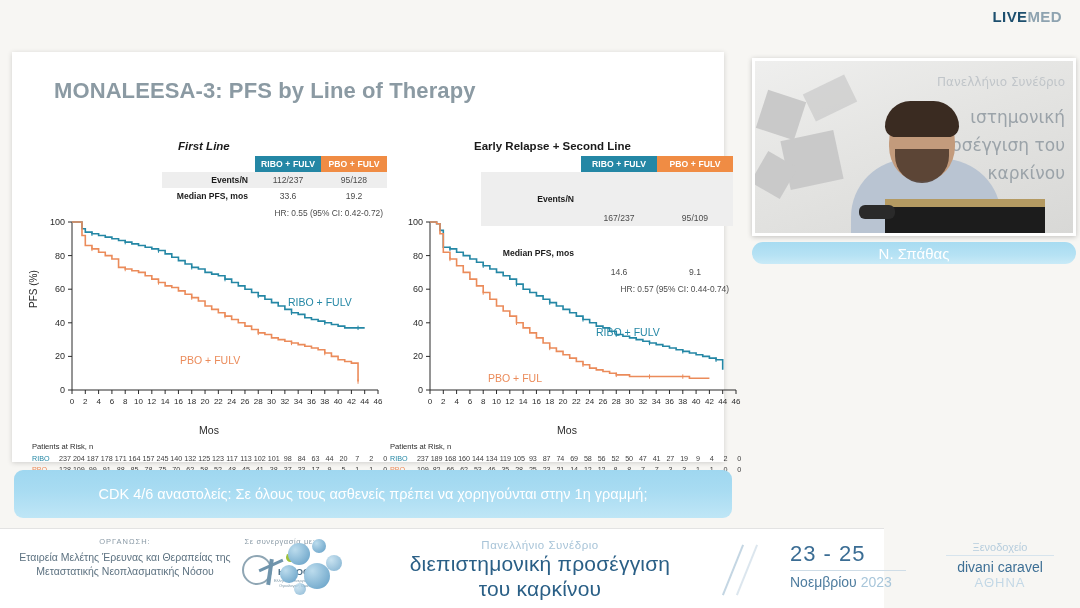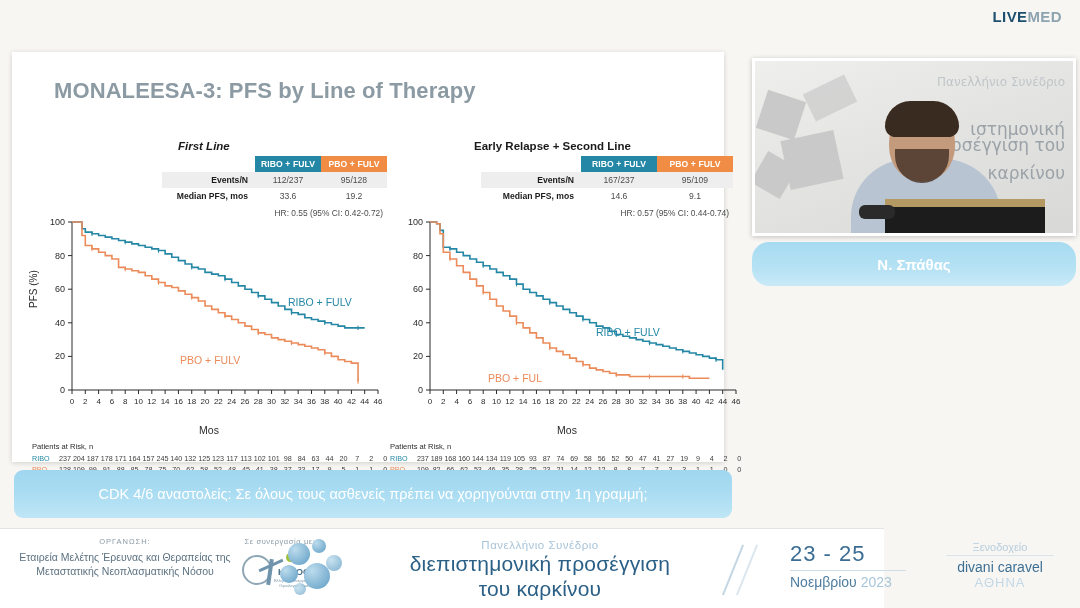--- a/index.html
+++ b/index.html
@@ -53,21 +53,21 @@
     width: 66px; flex: none; text-align: center;
     color: #fff; font-weight: bold; font-size: 8.6px;
     padding: 3px 0 3px; letter-spacing: .1px;
   }
   #st-right .st-head .c1, #st-right .st-head .c2 { width: 76px; }
   .st-head .c1 { background: #2487a5; }
   .st-head .c2 { background: #f08c44; }
   .st-row { display: flex; align-items: center; }
   .st-row .lbl { flex: 1 1 auto; text-align: right; padding-right: 7px; font-weight: bold; color: #1b1b1b; }
   .st-row .v { width: 66px; flex: none; text-align: center; color: #4c4c4c; }
-  #st-right .st-row .v { width: 76px; }
+  #st-right .st-row .v { width: 76px; margin-top: 38px; }
   .st-row.shaded { background: #eeeeee; }
   .st-row.shaded .lbl { background: #eeeeee; }
   .st-row > * { padding: 3px 0; }
   .st-hr { text-align: right; color: #4c4c4c; padding-top: 4px; padding-right: 4px; font-size: 8.4px; }
 
   
   .chart { position: absolute; }
   #chart-left  { left: 18px;  top: 160px; width: 358px; height: 222px; }
   #chart-right { left: 376px; top: 160px; width: 358px; height: 222px; }
   .chart svg { display: block; }
@@ -117,43 +117,43 @@
   .video-wrap { position: absolute; left: 752px; top: 58px; width: 324px; height: 178px; }
   .video {
     position: absolute; inset: 0; overflow: hidden;
     background: #d9d9d9; border: 3px solid #ffffff;
     box-shadow: 0 1px 5px rgba(0,0,0,.22);
   }
   .v-bg { position: absolute; inset: 0; background: linear-gradient(160deg,#efefee 0%,#e4e4e2 45%,#d8d8d6 100%); }
   .v-poly { position: absolute; background: #c9c9c9; }
   .v-banner-txt { position: absolute; right: 8px; color: #b7bcc0; font-family: "DejaVu Sans", sans-serif; }
   #vb1 { top: 14px; font-size: 12px; color: #c0c5c9; }
-  #vb2 { top: 46px; font-size: 17px; color: #9ba3a9; margin-top: 12px; }
+  #vb2 { top: 46px; font-size: 17px; color: #9ba3a9; }
   #vb3 { top: 74px; font-size: 17px; color: #9ba3a9; }
   #vb4 { top: 102px; font-size: 17px; color: #9ba3a9; }
   .v-person { position: absolute; left: 96px; bottom: 0; width: 150px; height: 130px; }
   .v-body { position: absolute; left: 0; bottom: 0; width: 150px; height: 74px;
             background: #b9c4d2; border-radius: 58px 58px 0 0; }
   .v-head { position: absolute; left: 38px; bottom: 52px; width: 66px; height: 76px;
             background: #c39b7c; border-radius: 50% 50% 46% 46%; }
   .v-hair { position: absolute; left: 34px; bottom: 96px; width: 74px; height: 36px;
             background: #3a2b21; border-radius: 38px 38px 16px 16px; }
   .v-beard{ position: absolute; left: 44px; bottom: 50px; width: 54px; height: 34px;
             background: #4a362a; border-radius: 0 0 28px 28px; opacity:.85; }
   .v-desk { position: absolute; left: 130px; bottom: 0; width: 160px; height: 32px; background: #1c1c1c; }
   .v-desk2{ position: absolute; left: 130px; bottom: 26px; width: 160px; height: 8px; background: #b49a62; }
   .v-mic  { position: absolute; left: 104px; bottom: 14px; width: 36px; height: 14px; background: #2a2a2a; border-radius: 6px;}
 
   .speaker {
     position: absolute; left: 752px; top: 242px;
-    width: 324px; height: 44px;
+    width: 324px; height: 22px;
     background: linear-gradient(180deg,#a7dbf1 0%,#b6e2f4 60%,#c9eaf7 100%);
     border-radius: 17px;
     display: flex; align-items: center; justify-content: center;
-    color: #ffffff; font-size: 15px; font-weight: bold;
+    color: #ffffff; font-size: 15px; font-weight: normal;
   }
 
   
   .footer {
     position: absolute; left: 0; bottom: 0; width: 884px; height: 80px;
     background: #ffffff; border-top: 1px solid #e3e3e3;
     display: flex; align-items: center;
   }
   .f-org { position: absolute; left: 10px; top: 8px; width: 230px; text-align: center; }
   .f-org .cap { font-size: 7.5px; color: #8a9aa6; letter-spacing: 1px; }

